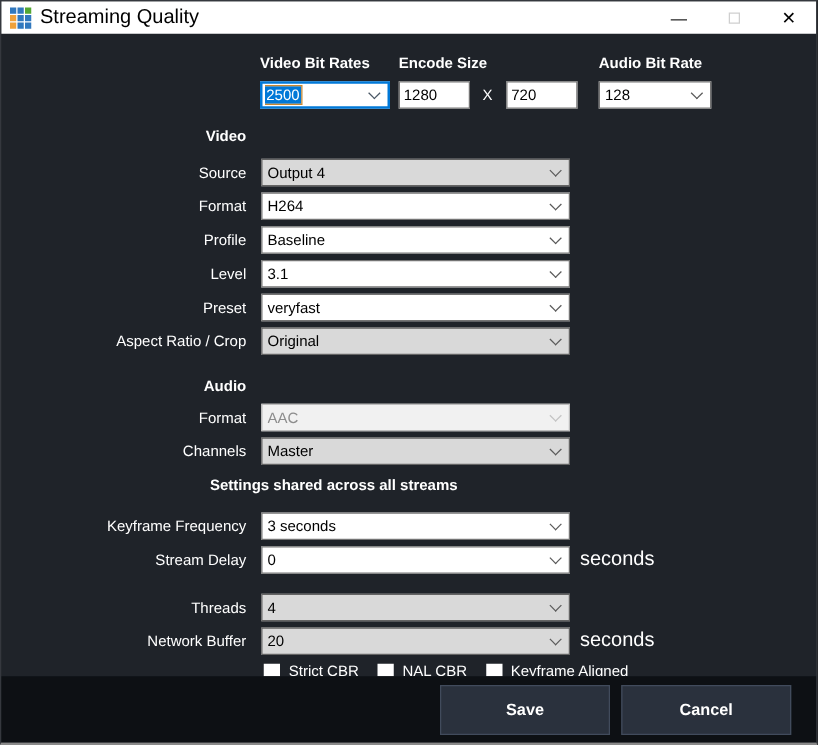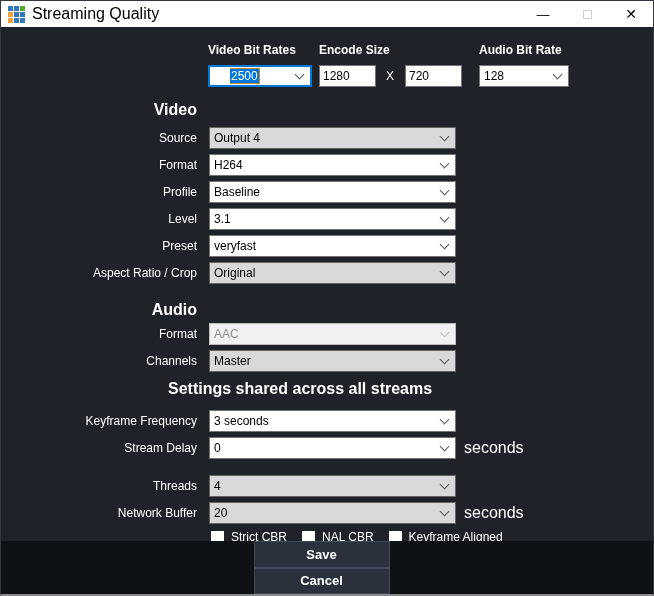--- a/index.html
+++ b/index.html
@@ -31,43 +31,43 @@
   .top-col { display:flex; flex-direction:column; }
   .top-col-header { font-size:12px; font-weight:bold; color:#fff; line-height:15px; margin-bottom:7px; white-space:nowrap; }
   .top-controls { display:flex; align-items:center; }
   
   .combo { height:22px; background:#ffffff; border:1px solid #747474; display:flex; align-items:center; padding:0 7px 0 4px; font-size:12px; color:#000; cursor:default; }
   .combo-text { flex:1; white-space:nowrap; overflow:hidden; line-height:20px; }
   .chevron { width:7px; height:7px; border:solid #5a5a5a; border-width:0 1.5px 1.5px 0; transform:rotate(45deg); margin-top:-4px; flex-shrink:0; }
   .combo.gray { background:#d9d9d9; border-color:#646464; }
   .combo.disabled { background:#f1f1f1; border-color:#bcbcbc; color:#8d8d8d; }
   .combo.disabled .chevron { border-color:#c3c3c3; }
-  .combo.focused { border:2px solid #0078d7; padding-left:20px; }
+  .combo.focused { border:2px solid #0078d7; padding-left:2px; }
   .sel-text { background:#0078d7; color:#fff; outline:1px solid #c8872f; padding:0 1px; }
   .textbox { height:22px; width:57px; background:#fff; border:1px solid #747474; font-size:12px; color:#000; padding:0 3px; font-family:"Liberation Sans", sans-serif; }
   .x-sep { font-size:12px; color:#fff; margin:0 9px 0 8px; width:12px; text-align:center; }
   
   .row { display:flex; align-items:center; margin-bottom:5px; }
   .label-col { width:202px; flex-shrink:0; text-align:right; padding-right:6px; font-size:12px; color:#fff; line-height:14px; }
   .ctrl-col { width:247px; flex-shrink:0; margin-left:6px; }
   .ctrl-col .combo { width:100%; }
   .suffix { font-size:16px; color:#fff; margin-left:8px; }
-  .section-header { font-size:16px; font-weight:bold; color:#fff; line-height:15px; }
+  .section-header { font-size:12px; font-weight:bold; color:#fff; line-height:15px; }
   .hdr-right { width:202px; text-align:right; padding-right:6px; }
   .hdr-video { margin-top:15px; margin-bottom:10px; }
   .hdr-audio { margin-top:18px; margin-bottom:6px; }
   .hdr-shared { margin-left:167px; margin-top:9px; margin-bottom:14px; }
   .gap-up { margin-top:16px; }
   
   .checks { display:flex; align-items:center; margin:6px 0 0 210px; }
   .check-group { display:flex; align-items:center; margin-right:15px; cursor:default; }
   .checkbox { width:13px; height:13px; background:#fff; margin-right:7px; flex-shrink:0; }
   .check-label { font-size:12px; color:#fff; white-space:nowrap; }
   
-  .footer { height:53px; flex-shrink:0; background:#0d1014; display:flex; align-items:center; justify-content:flex-end; padding-right:20px;flex-direction:column; }
+  .footer { height:53px; flex-shrink:0; background:#0d1014; display:flex; align-items:center; justify-content:flex-end; padding-right:20px; }
   .btn { width:136px; height:40px; background:#2a313d; border:1px solid #414b5c; color:#fff; font-size:13px; font-weight:bold; display:flex; align-items:center; justify-content:center; margin-left:9px; cursor:default; }
 </style>
 </head>
 <body>
 
 <div class="window">
 
   <div class="titlebar">
     <div class="app-icon">
       <div class="cell-blue"></div>

